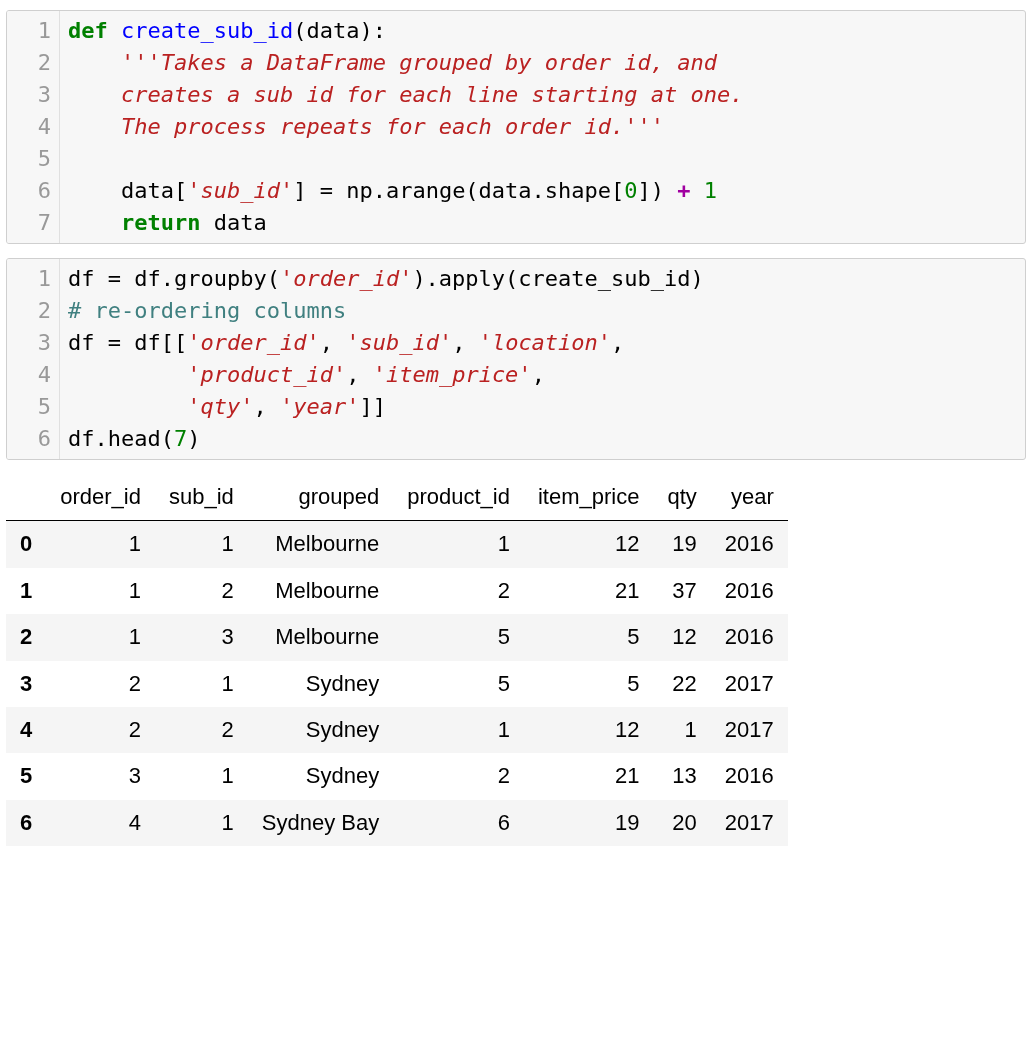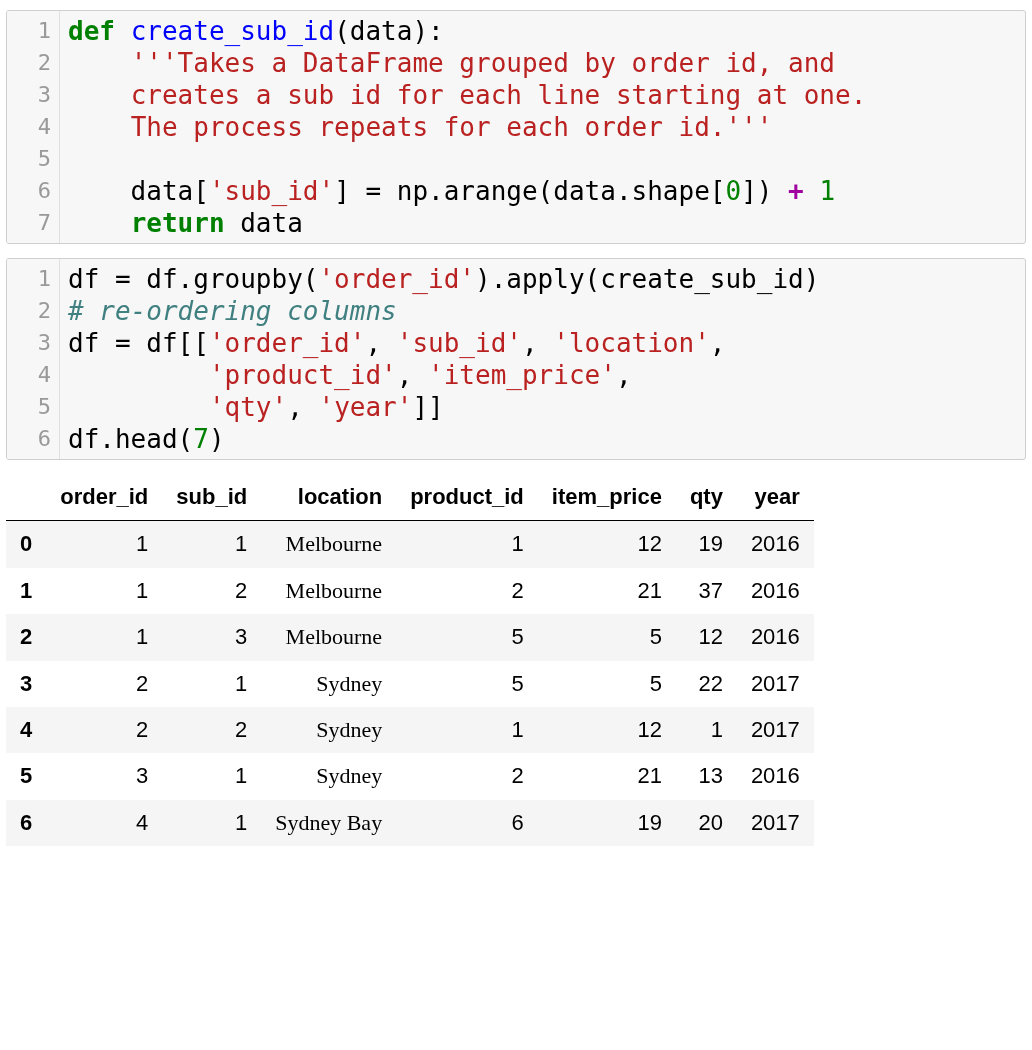--- a/index.html
+++ b/index.html
@@ -45,62 +45,62 @@
     color:var(--ln-color);
     font-family:var(--mono);
     font-size:22px;
     line-height:32px;
     min-width:44px;
     user-select:none;
   }
   .gutter div{height:32px;}
   .code{
     font-family:var(--mono);
-    font-size:26px;
+    font-size:22px;
     line-height:32px;
     padding:4px 8px 4px 8px;
     white-space:pre;
     flex:1;
   }
   .code .line{height:32px;}
   .kw{color:var(--kw-green);font-weight:bold;}
   .fn{color:var(--fn-blue);}
-  .str{color:var(--str-red);}
+  .str{color:var(--str-red);font-style:italic;}
   .op{color:var(--op-purple);font-weight:bold;}
   .num{color:var(--num-green);}
-  .cm{color:var(--comment-teal);font-style:italic;}
+  .cm{color:var(--comment-teal);}
 
   
   .df-wrap{
     margin-top:10px;
     font-family:var(--sans);
     font-size:22px;
   }
   table.df{
     border-collapse:collapse;
     border:none;
   }
   table.df th, table.df td{
     padding:10px 14px;
     text-align:right;
     border:none;
     font-size:22px;
     line-height:1.2;
   }
   table.df thead th{
-    font-weight:bold;
+    font-weight:normal;
     border-bottom:1.5px solid #000000;
   }
   table.df tbody th{
     font-weight:bold;
     text-align:right;
   }
   table.df tbody tr:nth-child(odd){background:#f5f5f5;}
   table.df tbody tr:nth-child(even){background:#ffffff;}
-  .txtcell{text-align:right;font-family:Liberation Serif, serif;}
+  .txtcell{text-align:right;}
 </style>
 </head>
 <body>
 
 <div class="code-cell">
   <div class="gutter">
     <div>1</div>
     <div>2</div>
     <div>3</div>
     <div>4</div>
@@ -123,21 +123,21 @@
   <div class="code" id="code1"><div class="line"><span>df = df.groupby(</span><span class="str">'order_id'</span><span>).apply(create_sub_id)</span></div><div class="line"><span class="cm"># re-ordering columns</span></div><div class="line"><span>df = df[[</span><span class="str">'order_id'</span><span>, </span><span class="str">'sub_id'</span><span>, </span><span class="str">'location'</span><span>,</span></div><div class="line"><span>         </span><span class="str">'product_id'</span><span>, </span><span class="str">'item_price'</span><span>,</span></div><div class="line"><span>         </span><span class="str">'qty'</span><span>, </span><span class="str">'year'</span><span>]]</span></div><div class="line"><span>df.head(</span><span class="num">7</span><span>)</span></div></div>
 </div>
 
 <div class="df-wrap">
   <table class="df">
     <thead>
       <tr>
         <th></th>
         <th>order_id</th>
         <th>sub_id</th>
-        <th>location</th>
+        <th>grouped</th>
         <th>product_id</th>
         <th>item_price</th>
         <th>qty</th>
         <th>year</th>
       </tr>
     </thead>
     <tbody id="df-body">
         <tr>
           <th>0</th>
           <td>1</td>

